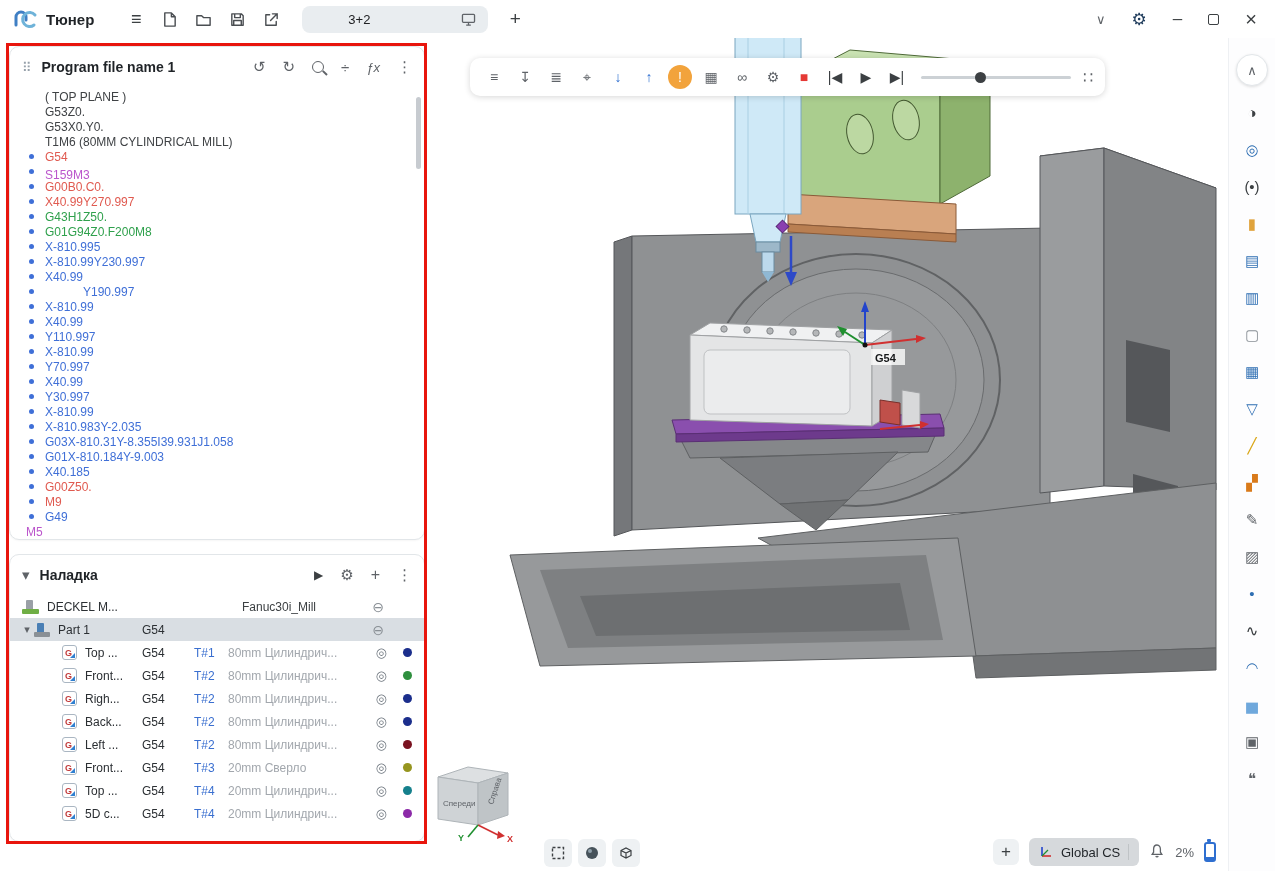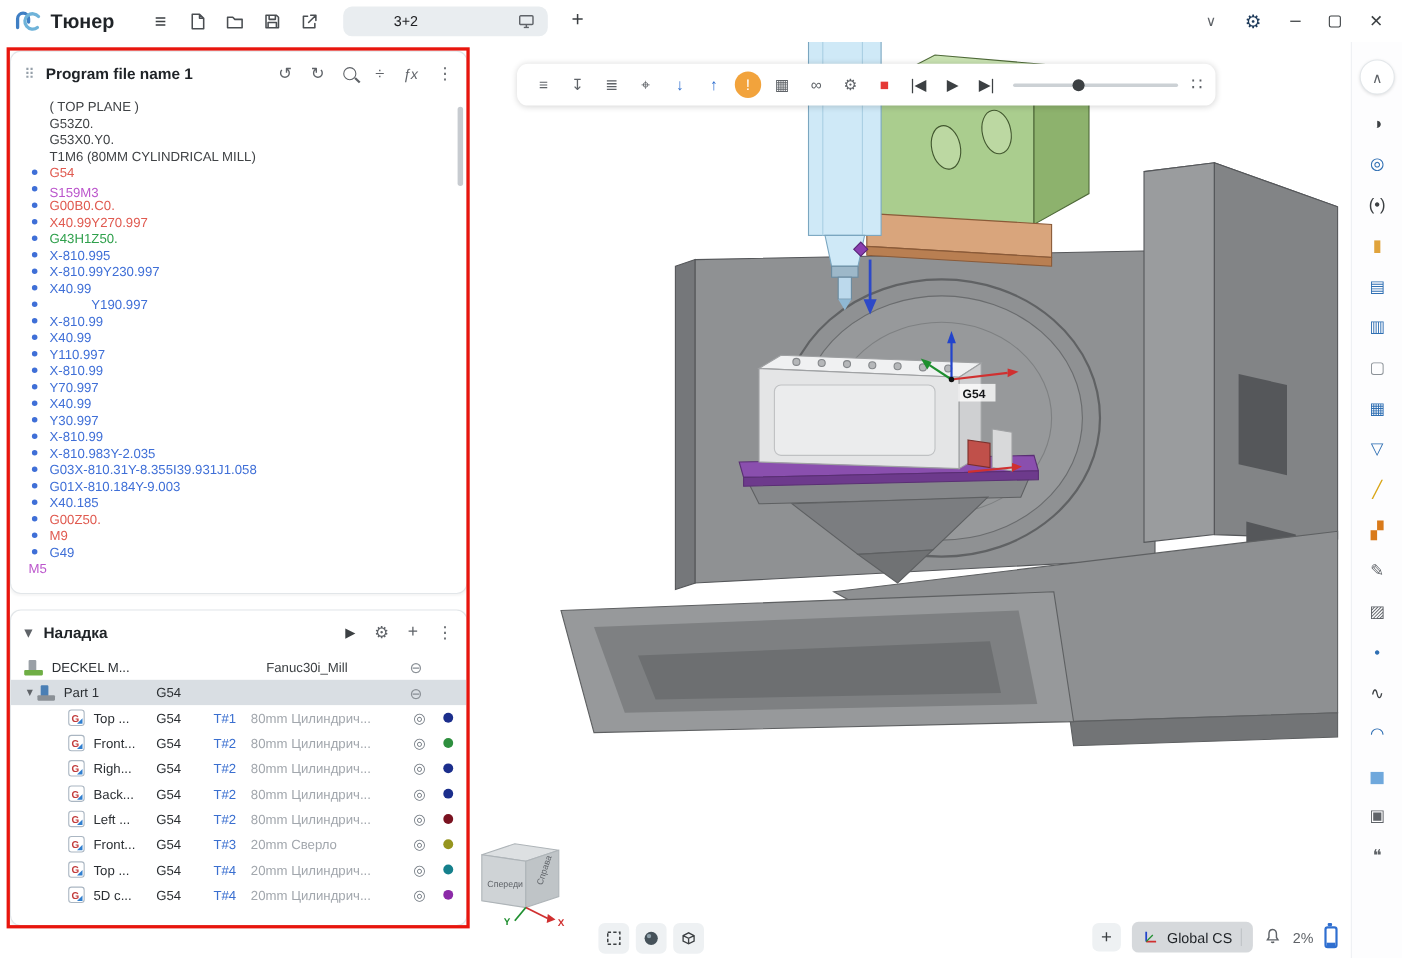--- a/index.html
+++ b/index.html
@@ -3,21 +3,21 @@
 <meta charset="utf-8">
 <style>
   *{box-sizing:border-box;margin:0;padding:0}
   body{width:1275px;height:871px;overflow:hidden;background:#fff;
        font-family:"Liberation Sans",sans-serif;color:#2b2f33}
   .app{position:relative;width:1275px;height:871px;background:#fff}
 
   
   .topbar{position:absolute;left:0;top:0;right:0;height:38px;display:flex;align-items:center;background:#fff;z-index:6;padding:0 12px}
   .logo{width:26px;height:22px;flex:none}
-  .apptitle{font-size:18px;font-weight:700;color:#1f2327;margin-left:8px}
+  .apptitle{font-size:15px;font-weight:700;color:#1f2327;margin-left:8px}
   .tbtn{border:none;background:none;display:flex;align-items:center;justify-content:center;cursor:pointer;color:#3c4043}
   .menu-btn{font-size:18px;margin-left:28px;width:28px;height:28px}
   .fico{width:30px;height:28px;margin-left:4px}
   .fico svg{width:17px;height:17px;stroke:#4a4e52;fill:none;stroke-width:1.5;stroke-linejoin:round;stroke-linecap:round}
   .tab{margin-left:16px;width:186px;height:27px;background:#e9edf0;border-radius:8px;display:flex;align-items:center;padding:0 12px;cursor:pointer}
   .tab-label{font-size:13px;color:#202124;margin-left:34px}
   .tab svg{margin-left:auto;width:15px;height:13px;stroke:#5f6368;fill:none;stroke-width:1.4}
   .plus-tab{font-size:19px;margin-left:14px;width:26px;height:26px}
   .tb-right{margin-left:auto;display:flex;align-items:center;gap:26px;margin-right:6px}
   .chev{font-size:13px;color:#5f6368}
@@ -216,20 +216,24 @@
           <div class="code-line">
             <span class="dot"></span>
             <span class="ct" style="color: rgb(224, 90, 80);">X40.99Y270.997</span>
           </div>
           <div class="code-line">
             <span class="dot"></span>
             <span class="ct" style="color: rgb(47, 160, 76);">G43H1Z50.</span>
           </div>
           <div class="code-line">
             <span class="dot"></span>
+            <span class="ct" style="color: rgb(47, 160, 76);">G01G94Z0.F200M8</span>
+          </div>
+          <div class="code-line">
+            <span class="dot"></span>
             <span class="ct" style="color: rgb(63, 111, 215);">X-810.995</span>
           </div>
           <div class="code-line">
             <span class="dot"></span>
             <span class="ct" style="color: rgb(63, 111, 215); text-align: center;">X-810.99Y230.997</span>
           </div>
           <div class="code-line">
             <span class="dot"></span>
             <span class="ct" style="color: rgb(63, 111, 215);">X40.99</span>
           </div>

